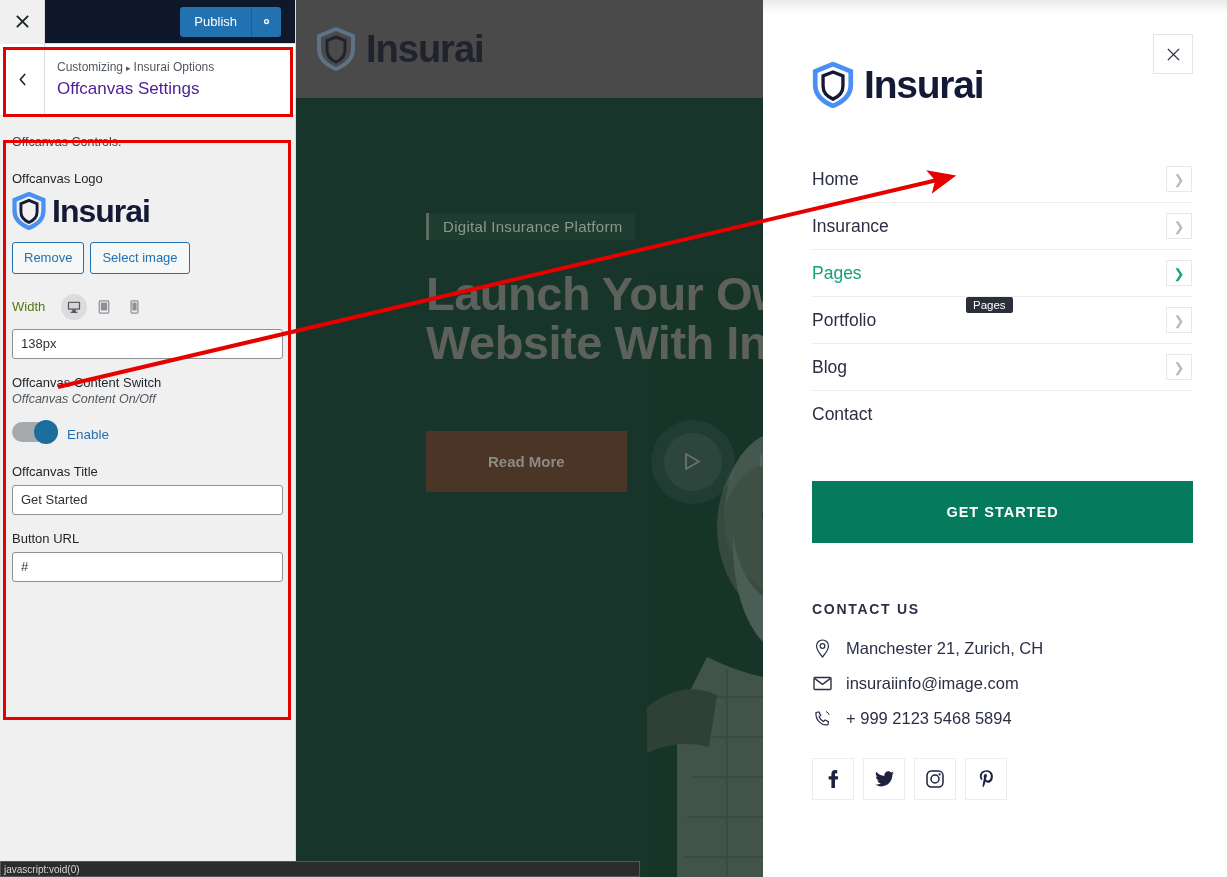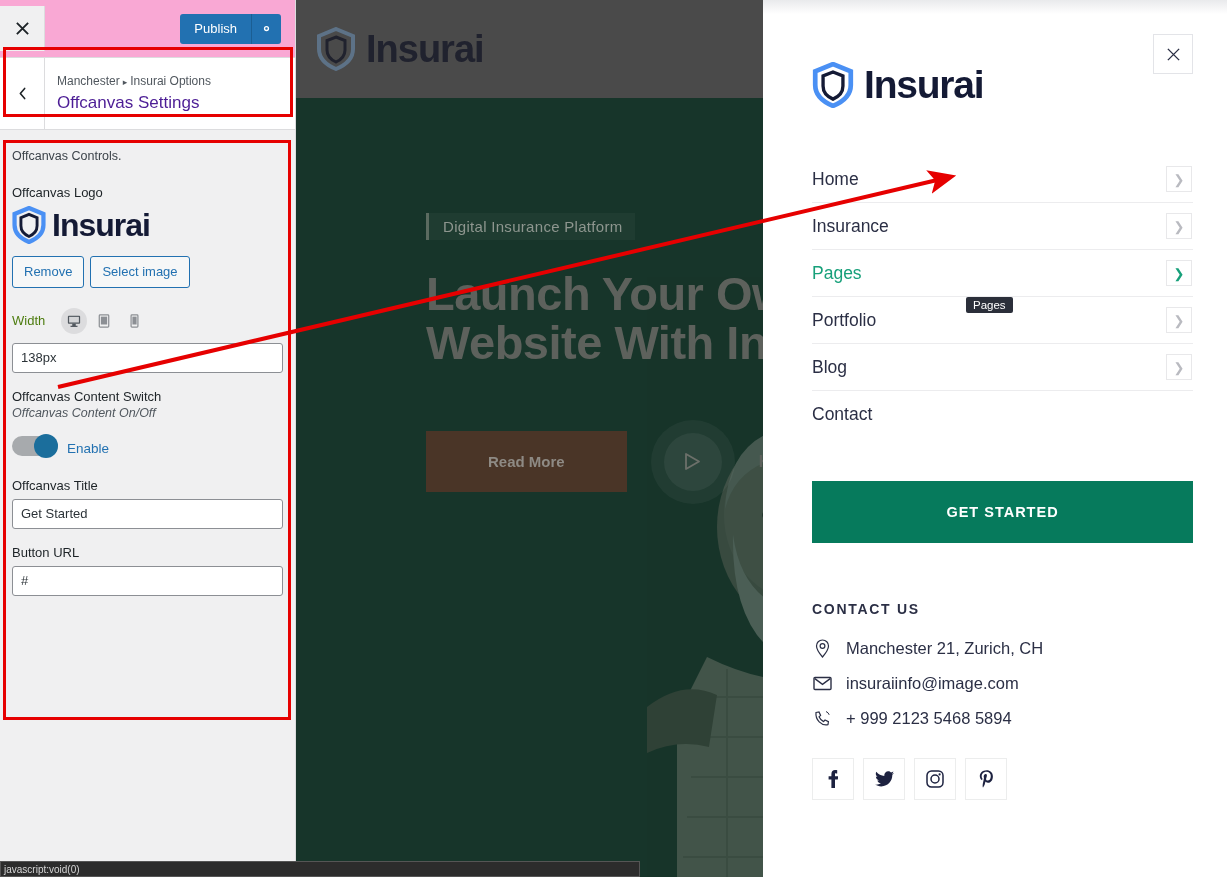--- a/index.html
+++ b/index.html
@@ -13,22 +13,22 @@
 
   
   #customizer {
     position: absolute; left: 0; top: 0;
     width: 296px; height: 877px;
     background: #f0f0f1;
     border-right: 1px solid #dcdcde;
   }
   .cz-topbar {
     position: relative;
-    height: 58px;
-    background: #f9a8d4;
+    height: 44px;
+    background: #0f172a;
     border-bottom: 1px solid #dcdcde;
     display: flex; align-items: center;
   }
   .cz-close {
     width: 45px; height: 45px;
     display: flex; align-items: center; justify-content: center;
     border-right: 1px solid #dcdcde;
     background: #f0f0f1;
     cursor: pointer;
   }
@@ -531,21 +531,21 @@
     </div>
 
     <div class="cz-section-head">
       <div class="cz-back">
         <svg viewBox="0 0 12 18">
           <path d="M9 2 L3 9 L9 16" fill="none" stroke="#1d2327" stroke-width="2.2" stroke-linecap="round" stroke-linejoin="round"></path>
         </svg>
       </div>
       <div class="cz-head-text">
         <div class="cz-breadcrumb">
-          <span>Manchester</span><span class="sep">▸</span><span>Insurai Options</span>
+          <span>Customizing</span><span class="sep">▸</span><span>Insurai Options</span>
         </div>
         <div class="cz-title">Offcanvas Settings</div>
       </div>
     </div>
 
     <div class="cz-controls">
 
       <div class="cz-desc">Offcanvas Controls.</div>
 
       <span class="cz-label">Offcanvas Logo</span>

